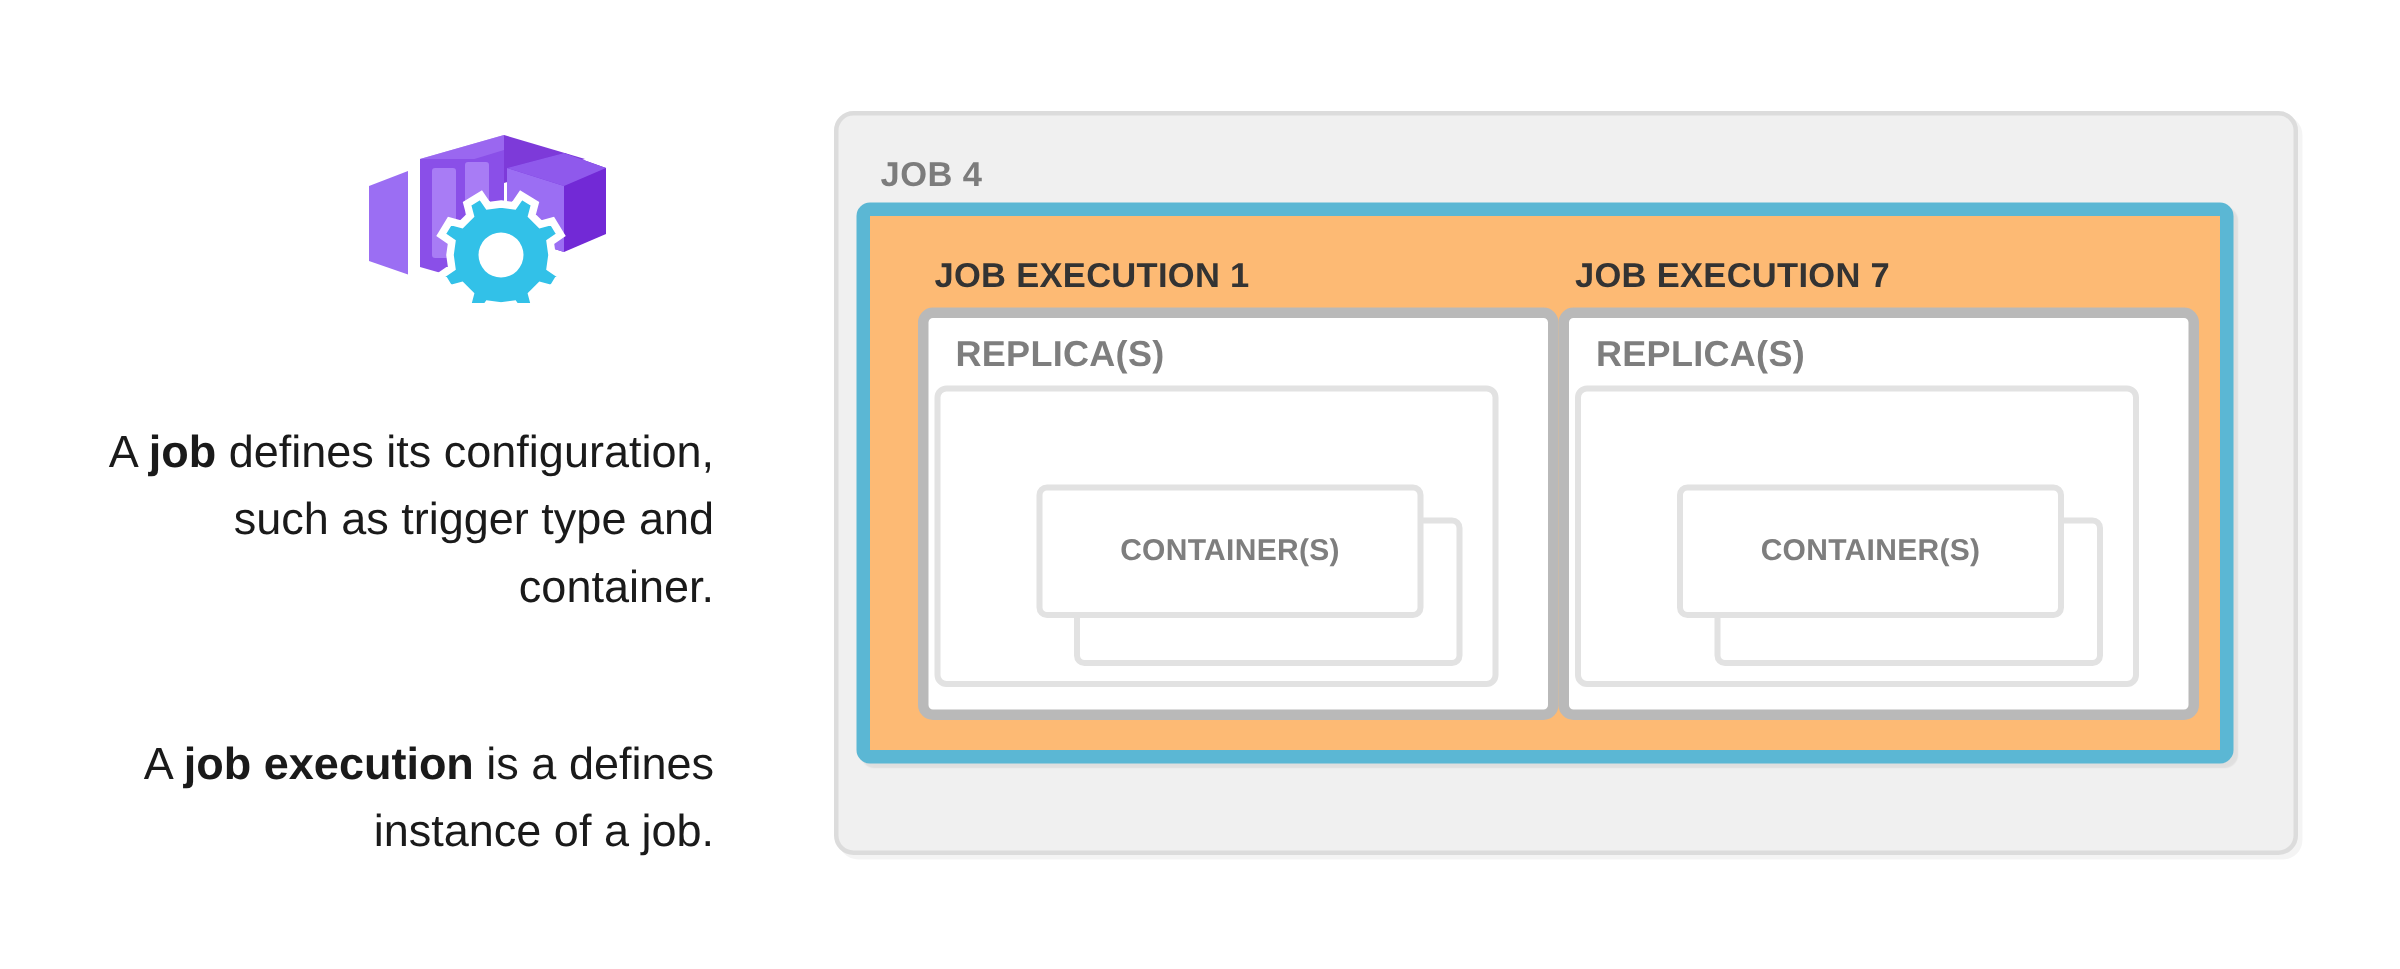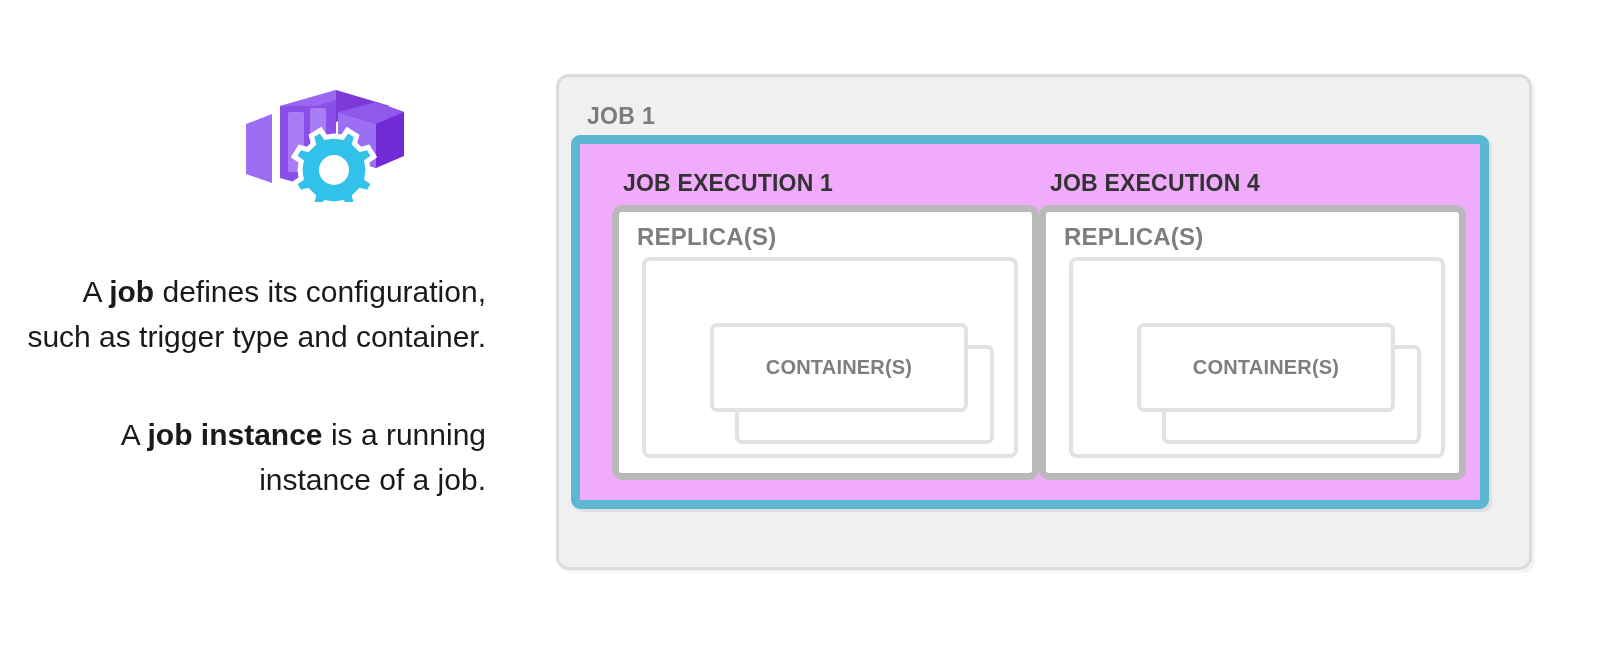--- a/index.html
+++ b/index.html
@@ -13,21 +13,21 @@
   
   #left-panel{position:absolute;left:0;top:0;width:520px;height:646px;}
 
   #jobs-icon{position:absolute;left:238px;top:82px;width:180px;height:120px;}
 
   #caption{
     position:absolute;left:20px;top:265px;width:470px;
     text-align:right;color:#1a1a1a;
     font-size:30px;line-height:45px;font-weight:400;
   }
-  #caption .para{margin:4px;}
+  #caption .para{margin:14px;}
   #caption .gap{height:45px;}
   #caption b{font-weight:700;}
 
   
   #env-label{
     position:absolute;left:590px;top:37px;
     font-size:23px;font-weight:400;letter-spacing:.4px;
     color:#9b9b9b;
   }
 
@@ -44,21 +44,21 @@
   #job-label{
     position:absolute;left:587px;top:103px;
     font-size:23px;font-weight:700;letter-spacing:.3px;
     color:#7c7c7c;
   }
 
   #job-box{
     position:absolute;left:571px;top:135px;
     width:918px;height:374px;
     box-sizing:border-box;
-    background:#f0abfc;
+    background:#fdba74;
     border:9px solid #5bb7d4;
     border-radius:9px;
     box-shadow:3px 3px 1px 0 rgba(0,0,0,0.07);
   }
 
   .exec{position:absolute;top:0;height:100%;}
   #exec-1{left:32px;width:443px;}
   #exec-2{left:459px;width:443px;}
 
   .exec-label{
@@ -76,21 +76,21 @@
     border-radius:10px;
   }
 
   .replica-label{
     position:absolute;left:18px;top:11px;
     font-size:24px;font-weight:700;letter-spacing:.2px;
     color:#7e7e7e;
   }
 
   .replica-inner{
-    position:absolute;left:23px;top:45px;
+    position:absolute;left:4px;top:45px;
     width:376px;height:201px;
     box-sizing:border-box;
     background:transparent;
     border:4px solid #e2e2e2;
     border-radius:8px;
   }
 
   .ctr-back{
     position:absolute;left:89px;top:84px;
     width:259px;height:99px;
@@ -146,46 +146,46 @@
                L-34.2,22.6 L-39.8,13.4 L-32.8,8.6 L-34,0 L-32.8,-8.6 L-39.8,-13.4 L-34.2,-22.6
                L-26.3,-20.5 L-20.5,-26.3 L-22.6,-34.2 L-13.4,-39.8 L-8.6,-32.8 Z"></path>
           <circle cx="0" cy="0" r="15" fill="#ffffff"></circle>
         </g>
       </svg>
     </div>
 
     <div id="caption">
       <p class="para"><span>A </span><b>job</b><span> defines its configuration, such as trigger type and container.</span></p>
       <div class="gap"></div>
-      <p class="para"><span>A </span><b>job instance</b><span> is a running instance of a job.</span></p>
+      <p class="para"><span>A </span><b>job execution</b><span> is a defines instance of a job.</span></p>
     </div>
   </div>
 
 
   <div id="env-box"></div>
 
-  <div id="job-label">JOB 1</div>
+  <div id="job-label">JOB 4</div>
 
   <div id="job-box">
 
     <div class="exec" id="exec-1">
       <div class="exec-label">JOB EXECUTION 1</div>
       <div class="replica-box">
         <div class="replica-label">REPLICA(S)</div>
         <div class="replica-inner">
           <div class="ctr-back"></div>
           <div class="ctr-front">
             <span>CONTAINER(S)</span>
           </div>
         </div>
       </div>
     </div>
 
     <div class="exec" id="exec-2">
-      <div class="exec-label">JOB EXECUTION 4</div>
+      <div class="exec-label">JOB EXECUTION 7</div>
       <div class="replica-box">
         <div class="replica-label">REPLICA(S)</div>
         <div class="replica-inner">
           <div class="ctr-back"></div>
           <div class="ctr-front">
             <span>CONTAINER(S)</span>
           </div>
         </div>
       </div>
     </div>

